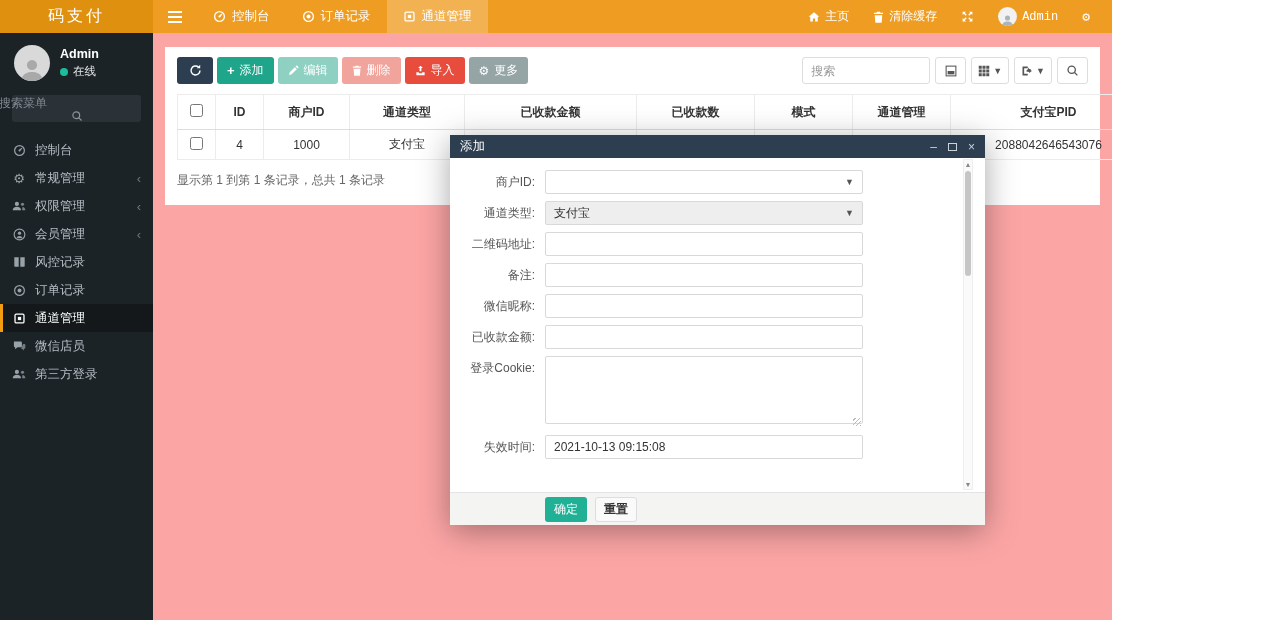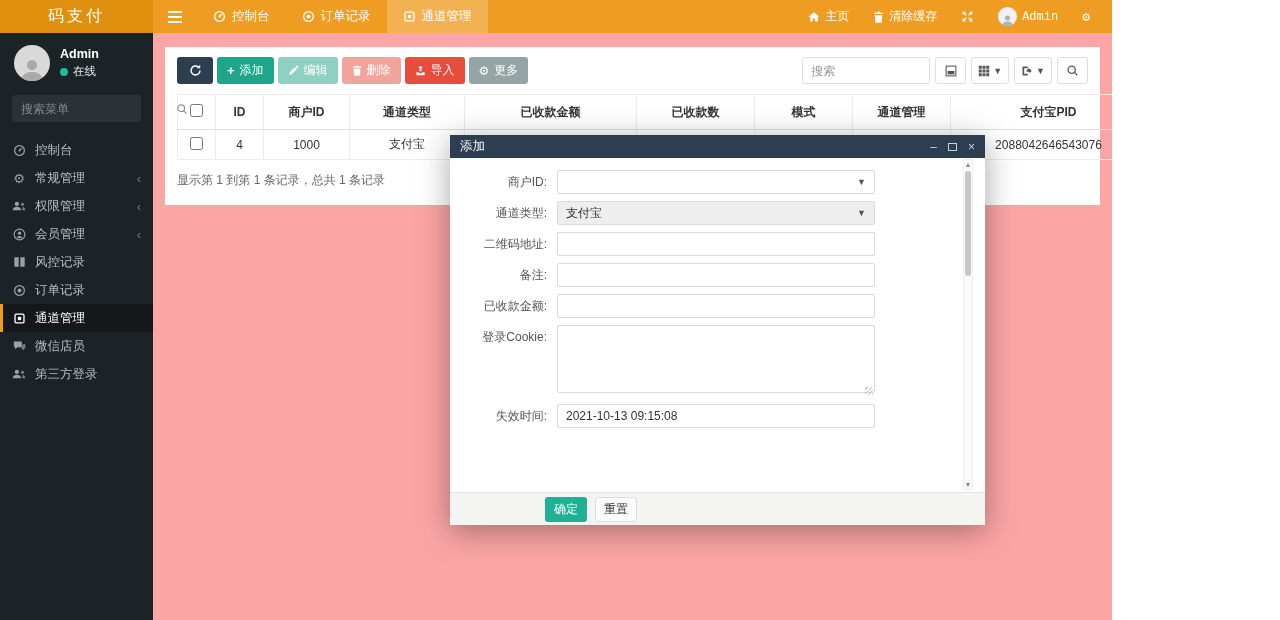--- a/index.html
+++ b/index.html
@@ -20,21 +20,21 @@
   .icon { display:inline-flex; align-items:center; justify-content:center; }
   .icon svg { display:block; }
 
   
   .sidebar { position:absolute; top:33px; left:0; width:153px; bottom:0; background:#1c2327; z-index:20; }
   .user-panel { display:flex; align-items:center; gap:10px; padding:12px 12px 10px 14px; }
   .user-avatar { width:36px; height:36px; border-radius:50%; background:#d9d9d9; overflow:hidden; display:flex; align-items:flex-end; justify-content:center; flex:none; }
   .user-name { color:#fff; font-size:12.5px; font-weight:bold; margin-bottom:3px; }
   .user-status { display:flex; align-items:center; gap:5px; color:#e4e9ec; font-size:11.5px; }
   .status-dot { width:8px; height:8px; border-radius:50%; background:#1abc9c; }
-  .side-search { margin:4px 12px 8px; height:27px; background:#2b3237; border-radius:3px; display:flex; align-items:center; padding:0 9px; }
+  .side-search { margin:4px 12px 8px; height:27px; background:#2b3237; border-radius:3px; display:flex; align-items:center; padding:0 9px;flex-direction:column; }
   .side-search input { flex:1; background:transparent; border:none; outline:none; color:#cfd6da; font-size:12px; font-family:inherit; }
   .side-search input::placeholder { color:#7f8a90; }
   .menu { padding-top:6px; }
   .menu-item { display:flex; align-items:center; gap:9px; height:28px; padding:0 12px; color:#b4bec4; font-size:12.5px; cursor:pointer; }
   .menu-item .mi-icon { width:14px; color:#98a3a9; }
   .menu-item.active { background:#14181b; color:#fff; border-left:3px solid #f39c12; padding-left:9px; }
   .menu-item.active .mi-icon { color:#fff; }
   .chevron { margin-left:auto; color:#6d777d; font-size:13px; }
 
   
@@ -63,35 +63,35 @@
   .toggle .knob { position:absolute; right:2px; top:2px; width:15px; height:15px; border-radius:50%; background:#fff; }
   .page-summary { margin-top:12px; font-size:12px; color:#666; }
 
   
   .modal { position:absolute; left:450px; top:135px; width:535px; height:390px; background:#fff; box-shadow:0 6px 30px rgba(0,0,0,.35); z-index:50; }
   .modal-header { height:23px; background:#2c3e50; display:flex; align-items:center; padding:0 10px; }
   .modal-title { color:#fff; font-size:12.5px; }
   .win-btns { margin-left:auto; display:flex; align-items:center; gap:11px; }
   .win-btn { color:#c9d3da; font-size:12px; line-height:1; cursor:pointer; display:inline-flex; align-items:center; }
   .win-max { width:9px; height:8px; border:1px solid #c9d3da; }
-  .modal-body { position:relative; height:334px; overflow:hidden; padding-top:12px;padding-left:12px; }
+  .modal-body { position:relative; height:334px; overflow:hidden; padding-top:12px; }
   .form-row { display:flex; margin-bottom:7px; }
   .form-label { width:95px; flex:none; text-align:right; padding-right:10px; font-size:12px; color:#555; line-height:24px; white-space:nowrap; }
   .form-control { width:318px; height:24px; border:1px solid #d9d9d9; border-radius:2px; font-size:12px; padding:0 8px; color:#333; outline:none; font-family:inherit; }
   textarea.form-control { height:68px; padding-top:4px; resize:none; position:relative; }
   .ta-wrap { position:relative; width:318px; }
   .ta-wrap::after { content:""; position:absolute; right:2px; bottom:2px; width:8px; height:8px; background:repeating-linear-gradient(-45deg,#bbb 0 1px,transparent 1px 3px); }
   .select { width:318px; height:24px; border:1px solid #d9d9d9; border-radius:2px; display:flex; align-items:center; justify-content:space-between; padding:0 8px; font-size:12px; color:#333; cursor:pointer; background:#fff; }
   .select.gray { background:#eee; }
   .msb { position:absolute; right:12px; top:1px; width:10px; height:331px; background:#fafafa; border:1px solid #eee; }
   .msb-arrow { position:absolute; left:0; width:8px; text-align:center; font-size:7px; color:#888; }
   .msb-thumb { position:absolute; left:1px; top:11px; width:6px; height:105px; background:#c6c6c6; border-radius:3px; }
   .modal-footer { height:33px; background:#f4f4f3; border-top:1px solid #e4e4e4; display:flex; align-items:center; padding-left:95px; gap:8px; }
   .btn-ok { background:#1fb096; color:#fff; border:none; border-radius:3px; width:42px; height:25px; font-size:12px; cursor:pointer; font-family:inherit; }
-  .btn-reset { background:#fafafa; border:1px solid #ddd; color:#333; border-radius:3px; width:42px; height:25px; font-size:12px; cursor:pointer; font-family:inherit; }
+  .btn-reset { background:#fafafa; border:1px solid #ddd; color:#333; border-radius:3px; width:42px; height:25px; font-size:12px; cursor:pointer; font-family:inherit;font-weight:bold; }
 </style>
 </head>
 <body>
 
 <div class="app">
 
   <div class="header">
     <div class="logo">码支付</div>
     <div class="nav-left">
       <div class="nav-burger">
@@ -463,20 +463,24 @@
       </div>
       <div class="form-row">
         <div class="form-label">二维码地址:</div>
         <input class="form-control" style="">
       </div>
       <div class="form-row">
         <div class="form-label">备注:</div>
         <input class="form-control" style="">
       </div>
       <div class="form-row">
+        <div class="form-label">微信昵称:</div>
+        <input class="form-control" style="">
+      </div>
+      <div class="form-row">
         <div class="form-label">已收款金额:</div>
         <input class="form-control" style="">
       </div>
       <div class="form-row">
         <div class="form-label">登录Cookie:</div>
         <span class="ta-wrap"><textarea class="form-control" style="width: 318px;"></textarea></span>
       </div>
       <div class="form-row">
         <div class="form-label">失效时间:</div>
         <input class="form-control" value="2021-10-13 09:15:08" style="">

